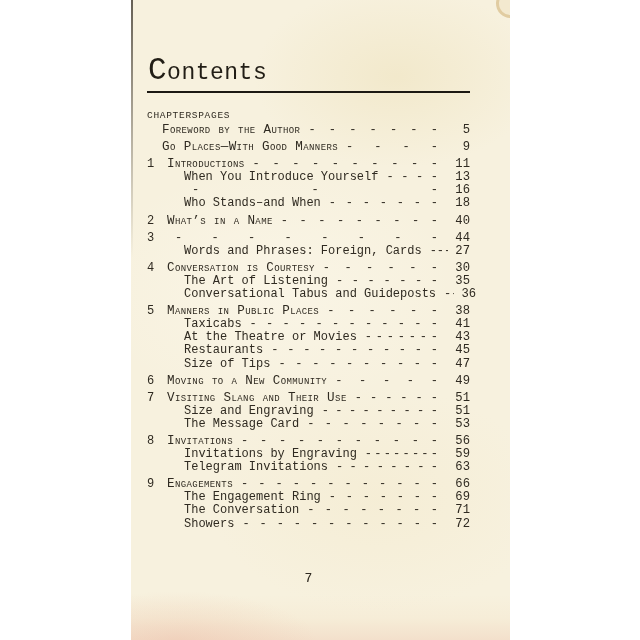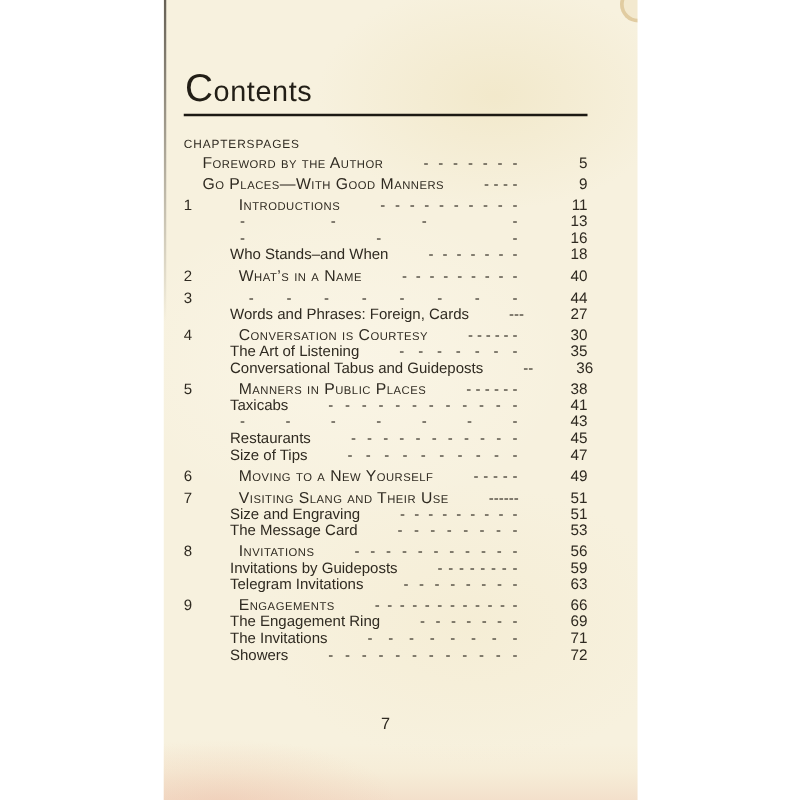--- a/index.html
+++ b/index.html
@@ -1,19 +1,19 @@
 <!DOCTYPE html>
 <html style="--paper: #f7f1de; --ink: #2f2a21; --rule: #1c1913; --stain: #c9a96a;"><head>
 <meta charset="utf-8">
 <style>
   html,body { margin:0; padding:0; background:#ffffff; }
   .scene {
     position:relative; width:536px; height:640px; overflow:hidden;
     background:#ffffff;
-    font-family:Liberation Sans, sans-serif;
+    font-family:Liberation Mono, monospace;
   }
   .paper {
     position:absolute; left:131px; top:0; width:379px; height:640px; overflow:hidden;
     background:
       radial-gradient(ellipse 220px 140px at 70% 12%, rgba(238,226,188,0.55), transparent 65%),
       radial-gradient(ellipse 260px 180px at 38% 45%, rgba(252,248,236,0.55), transparent 70%),
       radial-gradient(ellipse 240px 160px at 65% 78%, rgba(243,233,203,0.45), transparent 70%),
       radial-gradient(ellipse 200px 70px at 12% 100%, rgba(233,176,153,0.30), transparent 70%),
       linear-gradient(to top, rgba(236,192,168,0.35) 0px, rgba(243,222,192,0.22) 22px, rgba(243,222,192,0.0) 45px),
       var(--paper, #f7f1de);
@@ -33,21 +33,21 @@
     color:#221e16; letter-spacing:0.5px;
   }
   h1.title::first-letter { font-size:31px; }
   .rule { height:2px; background:var(--rule, #1c1913); margin-top:4px; }
   .cols {
     display:flex; justify-content:flex-start; margin-top:17px;
     font-size:9.5px; line-height:11px; letter-spacing:0.7px; color:var(--ink, #2f2a21);
   }
   .toc { margin-top:2px; }
   .group + .group { margin-top:4px; }
-  .row { display:flex; align-items:baseline; height:13.1px; font-size:12px; white-space:nowrap;gap:24px; }
+  .row { display:flex; align-items:baseline; height:13.1px; font-size:12px; white-space:nowrap; }
   .row.sub { padding-left:37px; }
   .row.fm  { padding-left:15px; }
   .num { flex:none; width:20px; }
   .label { flex:none; }
   .sc { font-variant:small-caps; font-size:12.6px; letter-spacing:0.4px; }
   .leader {
     flex:1 1 auto; min-width:0; overflow:hidden;
     display:flex; justify-content:space-between;
     padding:0 10px 0 8px;
   }
@@ -109,20 +109,21 @@
                 <span class="dash">-</span>
                 <span class="dash">-</span>
                 <span class="dash">-</span>
                 <span class="dash">-</span>
                 <span class="dash">-</span>
                 <span class="dash">-</span>
               </span>
               <span class="pg">11</span>
             </div>
             <div class="row sub">
+              <span class="label">When You Introduce Yourself</span>
               <span class="leader">
                 <span class="dash">-</span>
                 <span class="dash">-</span>
                 <span class="dash">-</span>
                 <span class="dash">-</span>
               </span>
               <span class="pg">13</span>
             </div>
             <div class="row sub">
               <span class="leader">
@@ -251,20 +252,21 @@
                 <span class="dash">-</span>
                 <span class="dash">-</span>
                 <span class="dash">-</span>
                 <span class="dash">-</span>
                 <span class="dash">-</span>
                 <span class="dash">-</span>
               </span>
               <span class="pg">41</span>
             </div>
             <div class="row sub">
+              <span class="label">At the Theatre or Movies</span>
               <span class="leader">
                 <span class="dash">-</span>
                 <span class="dash">-</span>
                 <span class="dash">-</span>
                 <span class="dash">-</span>
                 <span class="dash">-</span>
                 <span class="dash">-</span>
                 <span class="dash">-</span>
               </span>
               <span class="pg">43</span>
@@ -299,21 +301,21 @@
                 <span class="dash">-</span>
                 <span class="dash">-</span>
                 <span class="dash">-</span>
               </span>
               <span class="pg">47</span>
             </div>
           </div>
           <div class="group">
             <div class="row chapter">
               <span class="num">6</span>
-              <span class="label sc">Moving to a New Yourself</span>
+              <span class="label sc">Moving to a New Community</span>
               <span class="leader">
                 <span class="dash">-</span>
                 <span class="dash">-</span>
                 <span class="dash">-</span>
                 <span class="dash">-</span>
                 <span class="dash">-</span>
               </span>
               <span class="pg">49</span>
             </div>
           </div>
@@ -374,21 +376,21 @@
                 <span class="dash">-</span>
                 <span class="dash">-</span>
                 <span class="dash">-</span>
                 <span class="dash">-</span>
                 <span class="dash">-</span>
                 <span class="dash">-</span>
               </span>
               <span class="pg">56</span>
             </div>
             <div class="row sub">
-              <span class="label">Invitations by Guideposts</span>
+              <span class="label">Invitations by Engraving</span>
               <span class="leader">
                 <span class="dash">-</span>
                 <span class="dash">-</span>
                 <span class="dash">-</span>
                 <span class="dash">-</span>
                 <span class="dash">-</span>
                 <span class="dash">-</span>
                 <span class="dash">-</span>
                 <span class="dash">-</span>
               </span>
@@ -436,21 +438,21 @@
                 <span class="dash">-</span>
                 <span class="dash">-</span>
                 <span class="dash">-</span>
                 <span class="dash">-</span>
                 <span class="dash">-</span>
                 <span class="dash">-</span>
               </span>
               <span class="pg">69</span>
             </div>
             <div class="row sub">
-              <span class="label">The Invitations</span>
+              <span class="label">The Conversation</span>
               <span class="leader">
                 <span class="dash">-</span>
                 <span class="dash">-</span>
                 <span class="dash">-</span>
                 <span class="dash">-</span>
                 <span class="dash">-</span>
                 <span class="dash">-</span>
                 <span class="dash">-</span>
                 <span class="dash">-</span>
               </span>

